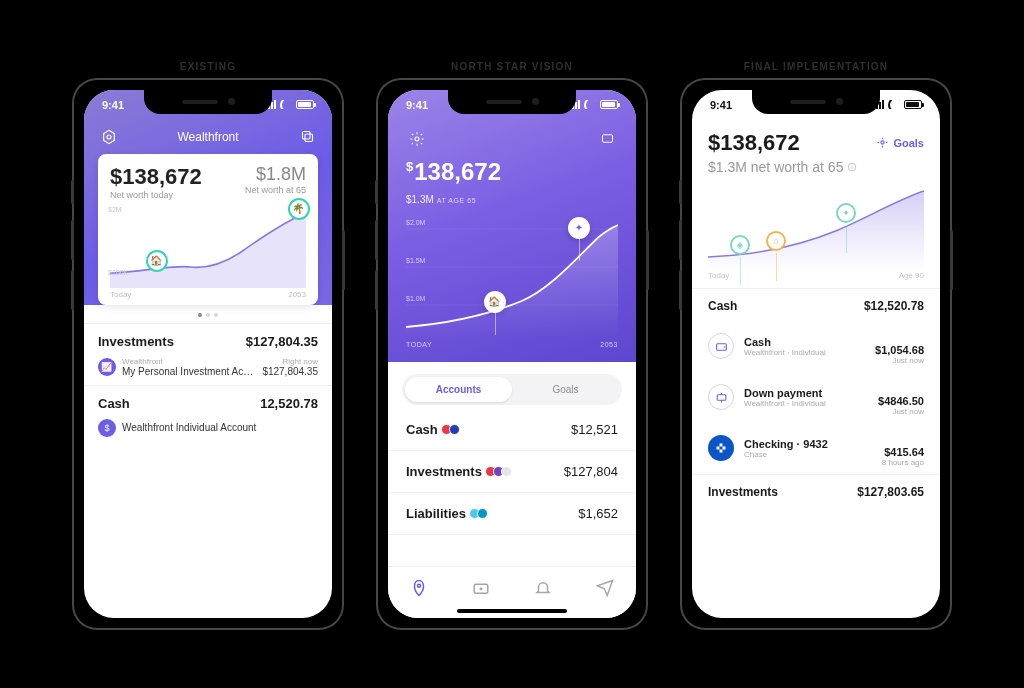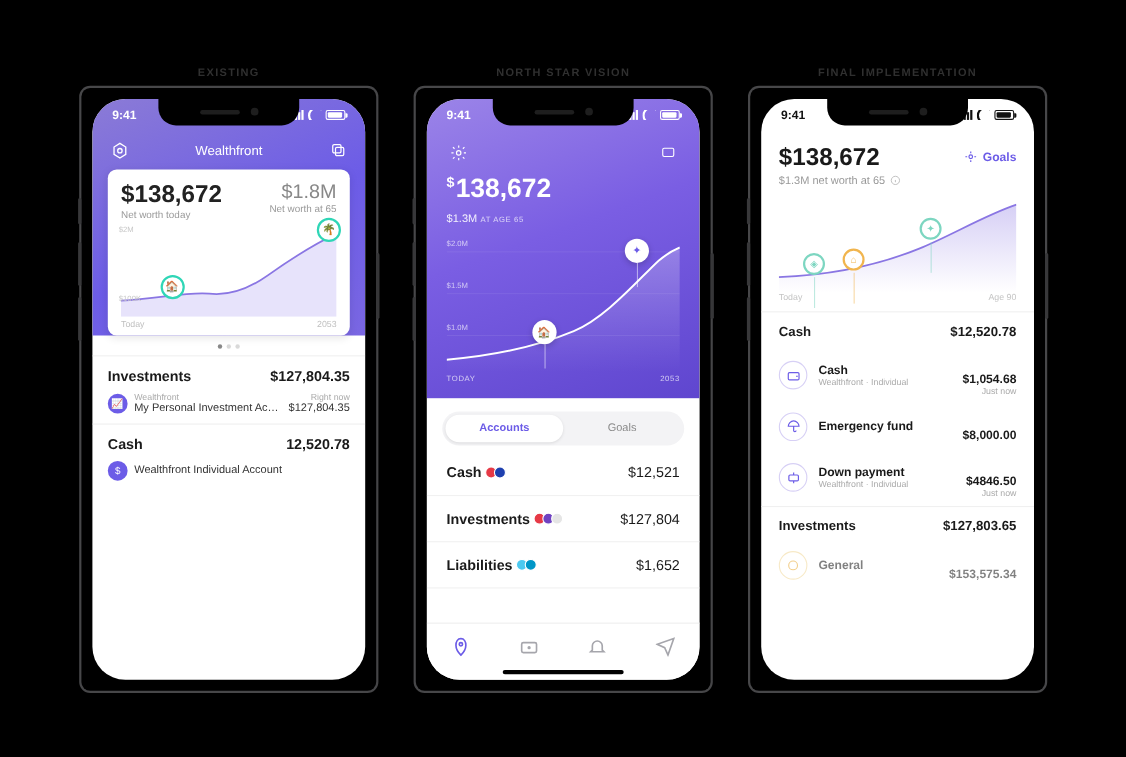--- a/index.html
+++ b/index.html
@@ -9,21 +9,21 @@
     font-family: -apple-system, BlinkMacSystemFont, "Segoe UI", sans-serif;
     display: flex; justify-content: center; align-items: center;
     gap: 36px;
     color: #1a1a1a;
   }
   .column { display:flex; flex-direction:column; align-items:center; }
   .col-label { color:#333; font-size:10px; letter-spacing:0.12em; text-transform:uppercase; margin-bottom:8px; font-weight:600;}
   .phone {
     width: 268px; height: 548px;
     background: #000;
-    border-radius: 8px;
+    border-radius: 23px;
     padding: 10px;
     position: relative;
     box-shadow: 0 0 0 2px #474749, 0 12px 40px rgba(0,0,0,0.6);
   }
   .notch {
     position:absolute; top:10px; left:50%; transform:translateX(-50%);
     width:128px; height:24px; background:#000;
     border-bottom-left-radius:16px; border-bottom-right-radius:16px;
     z-index:50;
     display:flex;justify-content:center;align-items:center;gap:10px;
@@ -118,21 +118,21 @@
   .tabbar{position:absolute;bottom:0;left:0;right:0;height:52px;background:#fff;border-top:1px solid #eee;display:flex;justify-content:space-around;align-items:center;padding-bottom:8px;}
   .tab-ic{width:20px;height:20px;color:#a6a6ac;display:flex;align-items:center;justify-content:center;}
   .tab-ic.on{color:#6c5ce7;}
   .home-ind{position:absolute;bottom:5px;left:50%;transform:translateX(-50%);width:110px;height:4px;border-radius:3px;background:#000;}
 
   
   .p3-top{padding:40px 16px 6px;color:#1a1a1a;}
   .p3-toprow{display:flex;justify-content:space-between;align-items:center;}
   .p3-amt{font-size:22px;font-weight:800;}
   .goals-btn{color:#6c5ce7;font-size:11px;font-weight:600;display:flex;align-items:center;gap:4px;}
-  .p3-sub{font-size:10px;color:#999;margin-top:3px;display:flex;align-items:center;gap:4px;}
+  .p3-sub{font-size:14px;color:#999;margin-top:3px;display:flex;align-items:center;gap:4px;}
   .p3-chart{position:relative;height:86px;margin:4px 16px 0;}
   .p3-chart svg{width:100%;height:100%;}
   .p3-marker{position:absolute;width:20px;height:20px;border-radius:50%;background:#fff;border:2px solid;display:flex;align-items:center;justify-content:center;font-size:9px;}
   .p3-marker::after{content:"";position:absolute;top:20px;width:1px;height:28px;background:currentColor;opacity:.5;}
   .p3-x{display:flex;justify-content:space-between;font-size:8px;color:#c4c4c4;margin:0 16px 8px;}
   .cat-head{display:flex;justify-content:space-between;padding:10px 16px 8px;font-weight:700;font-size:12px;border-top:1px solid #f0f0f0;}
   .item-row{display:flex;align-items:center;padding:7px 16px;gap:10px;}
   .ic-circle{width:26px;height:26px;border-radius:50%;display:flex;align-items:center;justify-content:center;flex-shrink:0;}
   .item-main{flex:1;}
   .item-name{font-size:11px;font-weight:600;}
@@ -472,59 +472,51 @@
             <div class="item-sub">Wealthfront · Individual</div>
           </div>
         <div class="item-right">
             <div class="item-val">$1,054.68</div>
             <div class="item-time">Just now</div>
           </div>
       </div>
       <div class="item-row">
         <div class="ic-circle" style="border:1.5px solid #d7d0f5;color:#6c5ce7">
           <svg width="13" height="13" viewBox="0 0 24 24" fill="none" stroke="currentColor" stroke-width="2">
-              <path d="M12 3C7 3 3 8 3 12h18c0-4-4-9-9-9zM12 12v7a2 2 0 004 0"></path>
-            </svg>
-        </div>
-        <div class="item-main">
-            <div class="item-name">Emergency fund</div>
-          </div>
-        <div class="item-right">
-            <div class="item-val">$8,000.00</div>
-          </div>
-      </div>
-      <div class="item-row">
-        <div class="ic-circle" style="border:1.5px solid #d7d0f5;color:#6c5ce7">
-          <svg width="13" height="13" viewBox="0 0 24 24" fill="none" stroke="currentColor" stroke-width="2">
               <rect x="4" y="7" width="16" height="10" rx="2"></rect>
               <path d="M12 3v4M12 17v4"></path>
             </svg>
         </div>
         <div class="item-main">
             <div class="item-name">Down payment</div>
             <div class="item-sub">Wealthfront · Individual</div>
           </div>
         <div class="item-right">
             <div class="item-val">$4846.50</div>
             <div class="item-time">Just now</div>
           </div>
       </div>
+      <div class="item-row">
+        <div class="ic-circle" style="background:#0b56c6;color:#fff">
+          <svg width="12" height="12" viewBox="0 0 24 24" fill="currentColor">
+              <rect x="9" y="3" width="6" height="6"></rect>
+              <rect x="15" y="9" width="6" height="6"></rect>
+              <rect x="9" y="15" width="6" height="6"></rect>
+              <rect x="3" y="9" width="6" height="6"></rect>
+            </svg>
+        </div>
+        <div class="item-main">
+            <div class="item-name">Checking · 9432</div>
+            <div class="item-sub">Chase</div>
+          </div>
+        <div class="item-right">
+            <div class="item-val">$415.64</div>
+            <div class="item-time">8 hours ago</div>
+          </div>
+      </div>
 
       <div class="cat-head">
         <span>Investments</span>
           <span>$127,803.65</span>
       </div>
-      <div class="item-row" style="opacity:.55">
-        <div class="ic-circle" style="border:1.5px solid #f1d89a;color:#e8a82e">
-          <svg width="12" height="12" viewBox="0 0 24 24" fill="none" stroke="currentColor" stroke-width="2">
-              <circle cx="12" cy="12" r="8"></circle>
-            </svg>
-        </div>
-        <div class="item-main">
-            <div class="item-name">General</div>
-          </div>
-        <div class="item-right">
-            <div class="item-val">$153,575.34</div>
-          </div>
-      </div>
     </div>
   </div>
 </div>
 
 </body></html>

